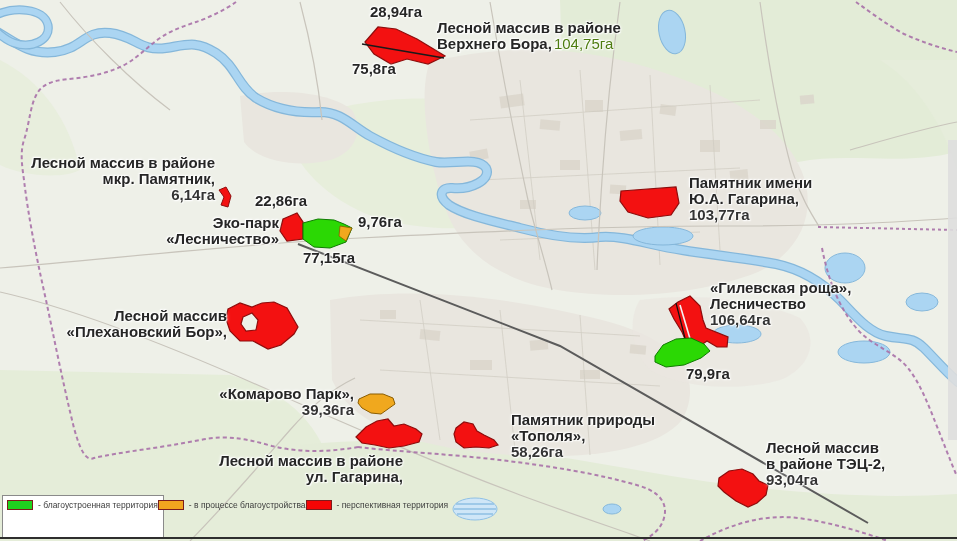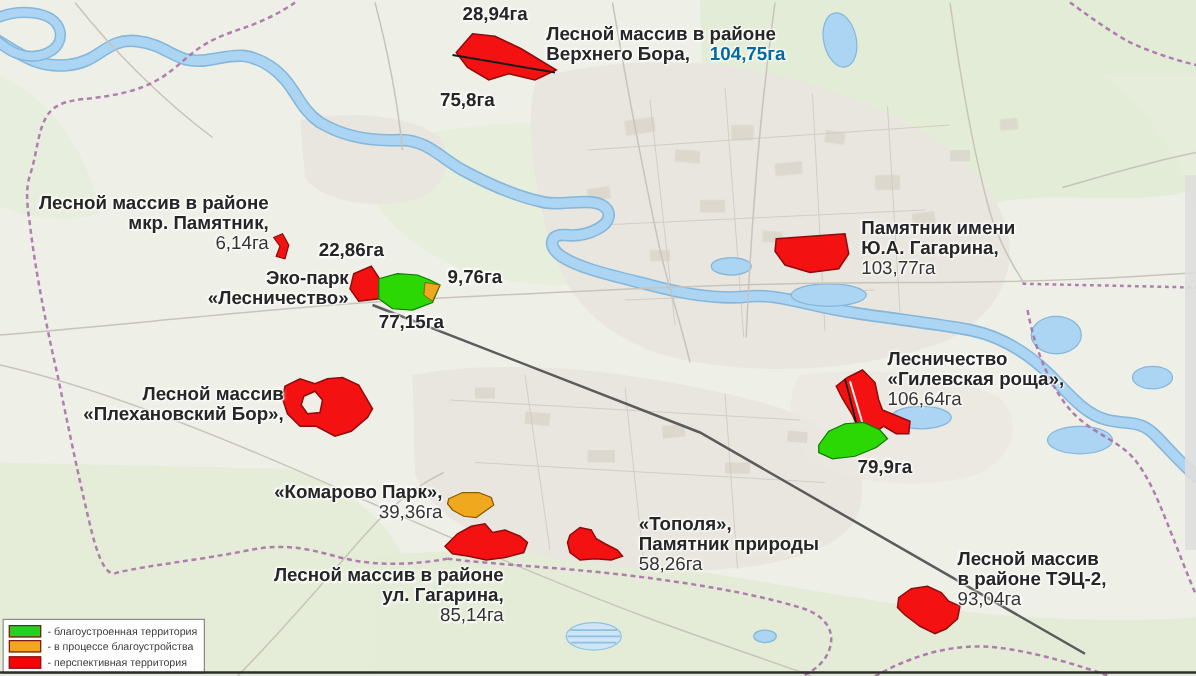--- a/index.html
+++ b/index.html
@@ -7,26 +7,26 @@
     position:relative;width:957px;height:541px;overflow:hidden;
     font-family:"Liberation Sans",sans-serif;background:#eef0e8;
   }
   #map-svg{position:absolute;left:0;top:0;}
   .lbl{
     position:absolute;font-weight:700;font-size:15px;line-height:16px;color:#262626;
     white-space:nowrap;
     text-shadow:0 0 2px rgba(255,255,255,.95),0 0 4px rgba(255,255,255,.85),1px 1px 1px rgba(255,255,255,.9),-1px -1px 1px rgba(255,255,255,.9);
   }
   .ra{text-align:right;}
-  .vi{font-weight:700;color:#0369a1;margin-left:16px;}
-  .val-line{font-weight:400;color:#343434;}
+  .vi{font-weight:400;color:#4d7c0f;margin-left:2px;}
+  .val-line{font-weight:700;color:#343434;}
   .legend{
     position:absolute;left:2px;top:495px;width:162px;height:44px;background:#fff;
     border:1px solid #8a8a8a;box-sizing:border-box;padding:3px 4px;
-    display:flex;flex-direction:column;justify-content:space-between;z-index:5;
+    display:flex;justify-content:space-between;z-index:5;
   }
   .leg-row{display:flex;align-items:center;gap:5px;height:11px;}
   .leg-sw{width:26px;height:10px;border:1px solid #7c1c1c;box-sizing:border-box;flex:0 0 26px;}
   .leg-txt{font-size:8.5px;color:#3c3c3c;white-space:nowrap;}
   .bottom-line{position:absolute;left:0;top:537px;width:957px;height:2px;background:#2e2e2e;z-index:6;}
 </style>
 </head>
 <body>
 
 <div id="stage">
@@ -153,21 +153,21 @@
     <polygon points="456,428 464,422 473,424 477,431 484,435 494,440 498,445 489,448 476,447 464,448 456,442 454,434" fill="#f31111" stroke="#8e0c0c" stroke-width="1.2"></polygon>
     <polygon points="719,478 729,471 742,469 753,474 759,481 768,485 766,495 757,503 748,507 736,501 724,492 718,486" fill="#f31111" stroke="#8e0c0c" stroke-width="1.2"></polygon>
   </g>
 </svg>
 
 <div class="lbl" style="left:370px;top:4px"><span>28,94га</span></div>
 <div class="lbl" style="left:437px;top:20px">
   <div>Лесной массив в районе</div>
   <div><span>Верхнего Бора,</span><span class="vi">104,75га</span></div>
 </div>
-<div class="lbl" style="left:352px;top:73px"><span>75,8га</span></div>
+<div class="lbl" style="left:352px;top:61px"><span>75,8га</span></div>
 
 <div class="lbl ra" style="right:742px;top:155px">
   <div>Лесной массив в районе</div>
   <div>мкр. Памятник,</div>
   <div class="val-line">6,14га</div>
 </div>
 
 <div class="lbl" style="left:255px;top:193px"><span>22,86га</span></div>
 <div class="lbl ra" style="right:678px;top:215px">
   <div>Эко-парк</div>
@@ -176,45 +176,44 @@
 <div class="lbl" style="left:358px;top:214px"><span>9,76га</span></div>
 <div class="lbl" style="left:303px;top:250px"><span>77,15га</span></div>
 
 <div class="lbl" style="left:689px;top:175px">
   <div>Памятник имени</div>
   <div>Ю.А. Гагарина,</div>
   <div class="val-line">103,77га</div>
 </div>
 
 <div class="lbl" style="left:710px;top:280px">
+  <div>«Гилевская роща»,</div>
   <div>Лесничество</div>
-  <div>«Гилевская роща»,</div>
   <div class="val-line">106,64га</div>
 </div>
 <div class="lbl" style="left:686px;top:366px"><span>79,9га</span></div>
 
 <div class="lbl ra" style="right:730px;top:308px">
   <div>Лесной массив</div>
   <div>«Плехановский Бор»,</div>
 </div>
 
 <div class="lbl ra" style="right:603px;top:386px">
   <div>«Комарово Парк»,</div>
   <div class="val-line">39,36га</div>
 </div>
 
 <div class="lbl ra" style="right:554px;top:453px">
   <div>Лесной массив в районе</div>
   <div>ул. Гагарина,</div>
-  <div class="val-line">85,14га</div>
 </div>
 
 <div class="lbl" style="left:511px;top:412px">
+  <div>Памятник природы</div>
   <div>«Тополя»,</div>
-  <div>Памятник природы</div>
   <div class="val-line">58,26га</div>
 </div>
 
 <div class="lbl" style="left:766px;top:440px">
   <div>Лесной массив</div>
   <div>в районе ТЭЦ-2,</div>
   <div class="val-line">93,04га</div>
 </div>
 
 <div class="legend">

